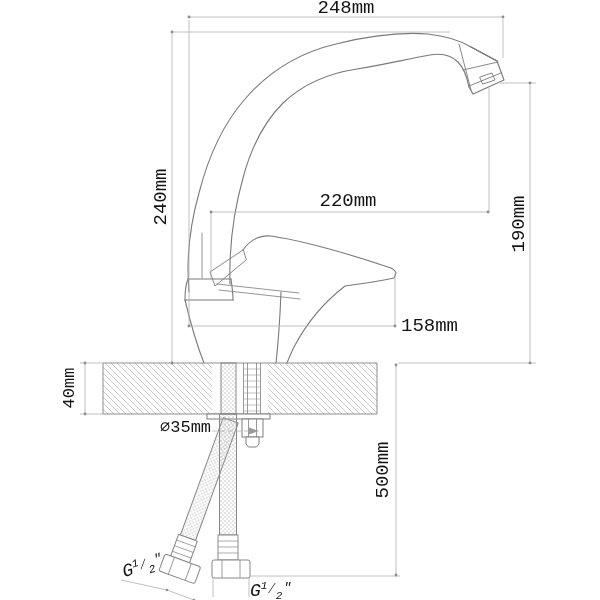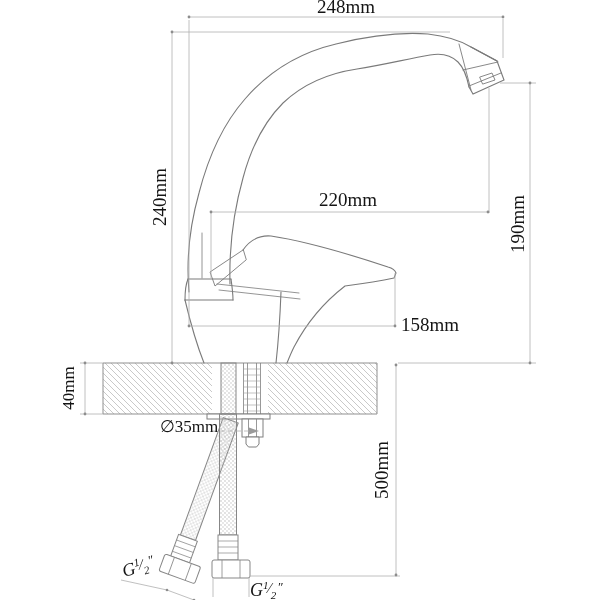--- a/index.html
+++ b/index.html
@@ -1,17 +1,17 @@
 <!DOCTYPE html>
 <html><head>
 <meta charset="utf-8">
 <style>
   html,body{margin:0;padding:0;background:#ffffff;}
   .stage{width:600px;height:600px;position:relative;background:#fff;overflow:hidden;
-         font-family:Liberation Serif, serif;text-align:center;}
+         font-family:Liberation Mono, monospace;text-align:center;}
   svg{display:block;}
   text{fill:#141414;}
   .dimtext{font-size:19px;}
   .dimtext-sm{font-size:17px;}
   .thread-label{font-style:italic;font-size:18px;}
 </style>
 </head>
 <body>
 
 <div class="stage">

